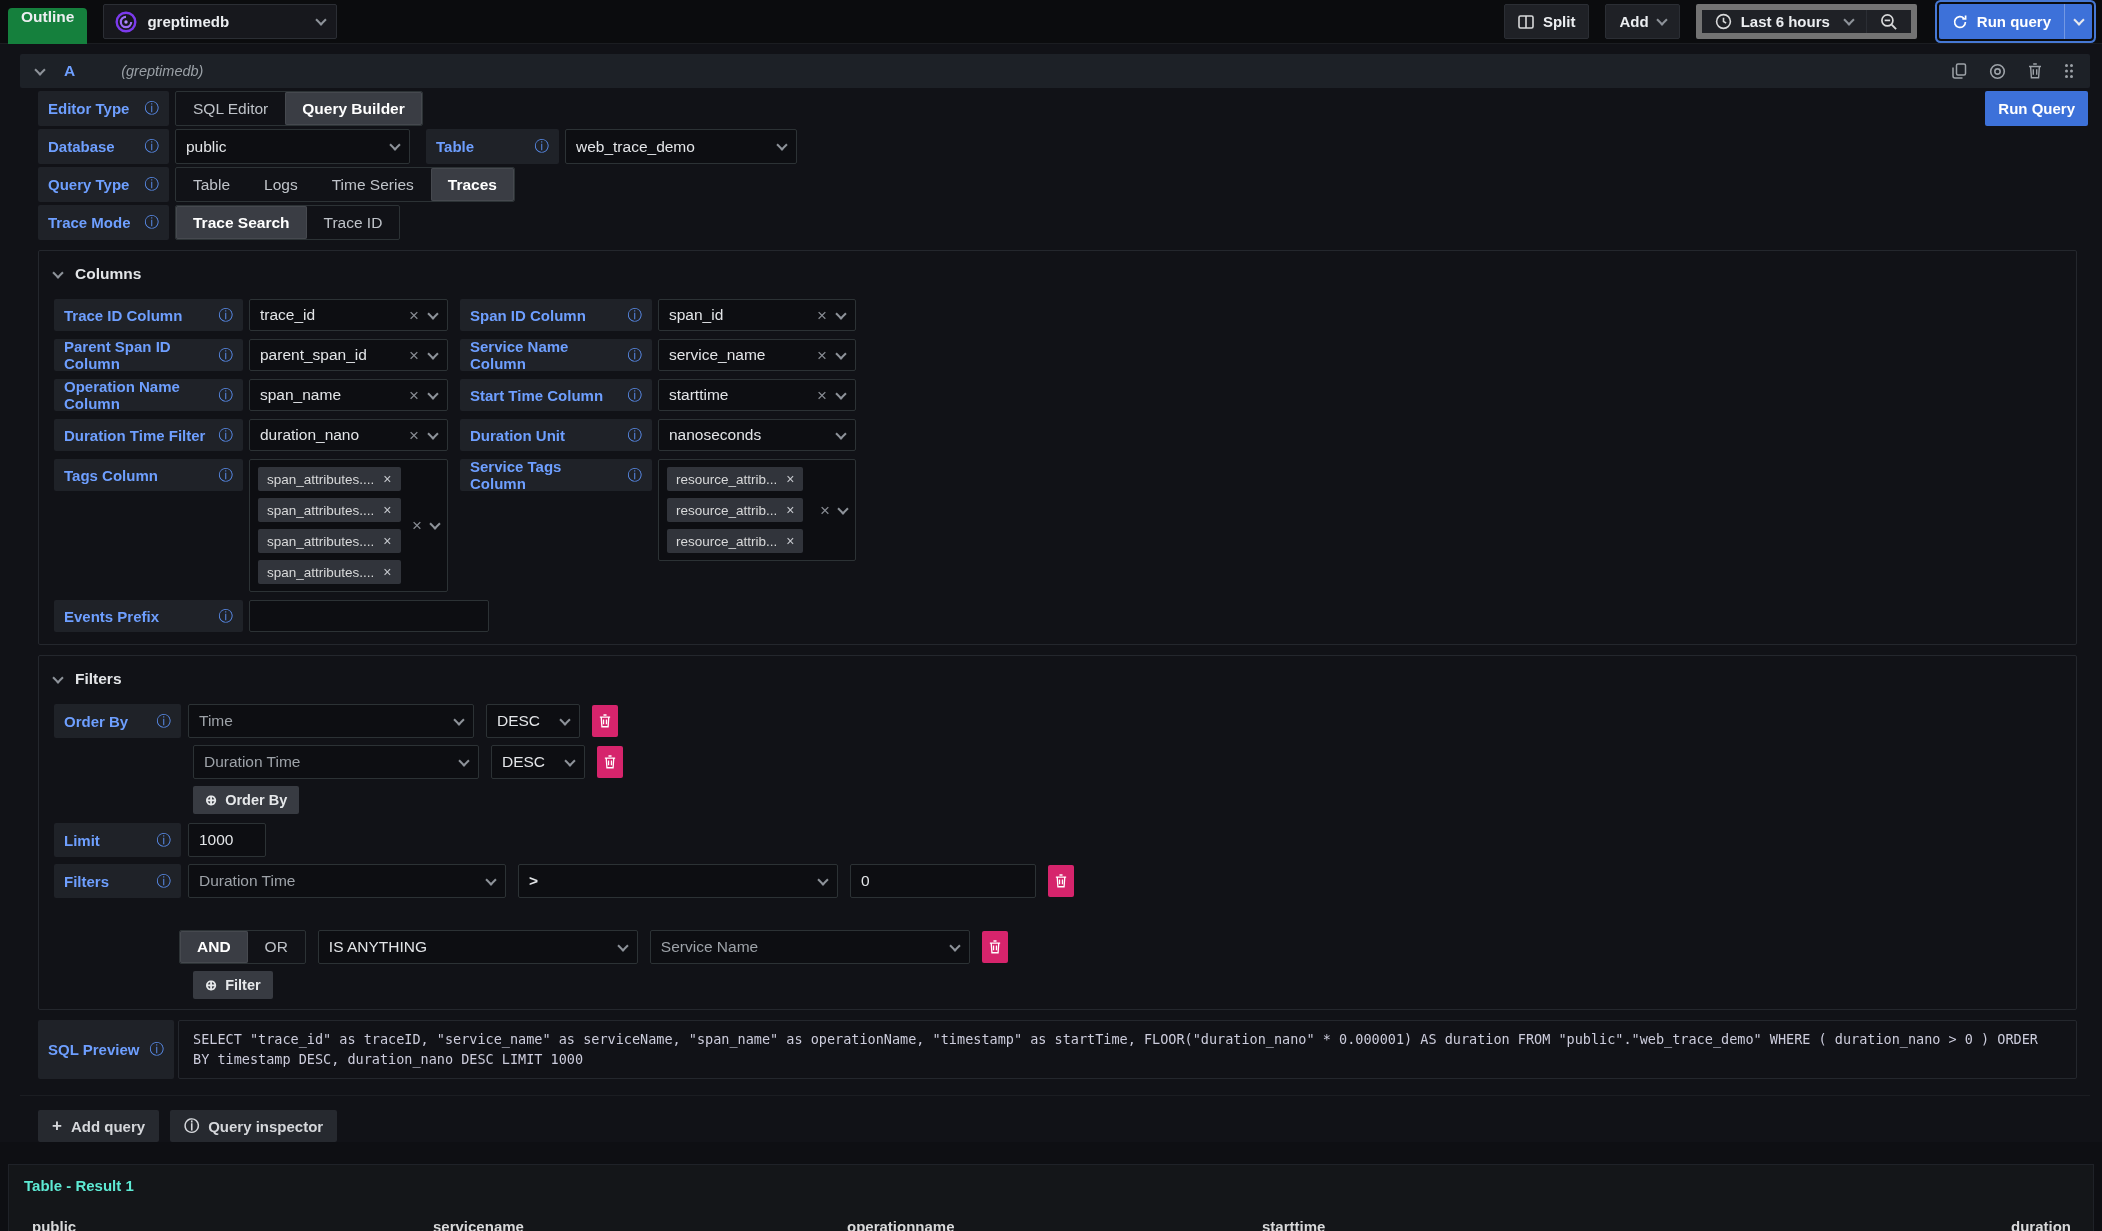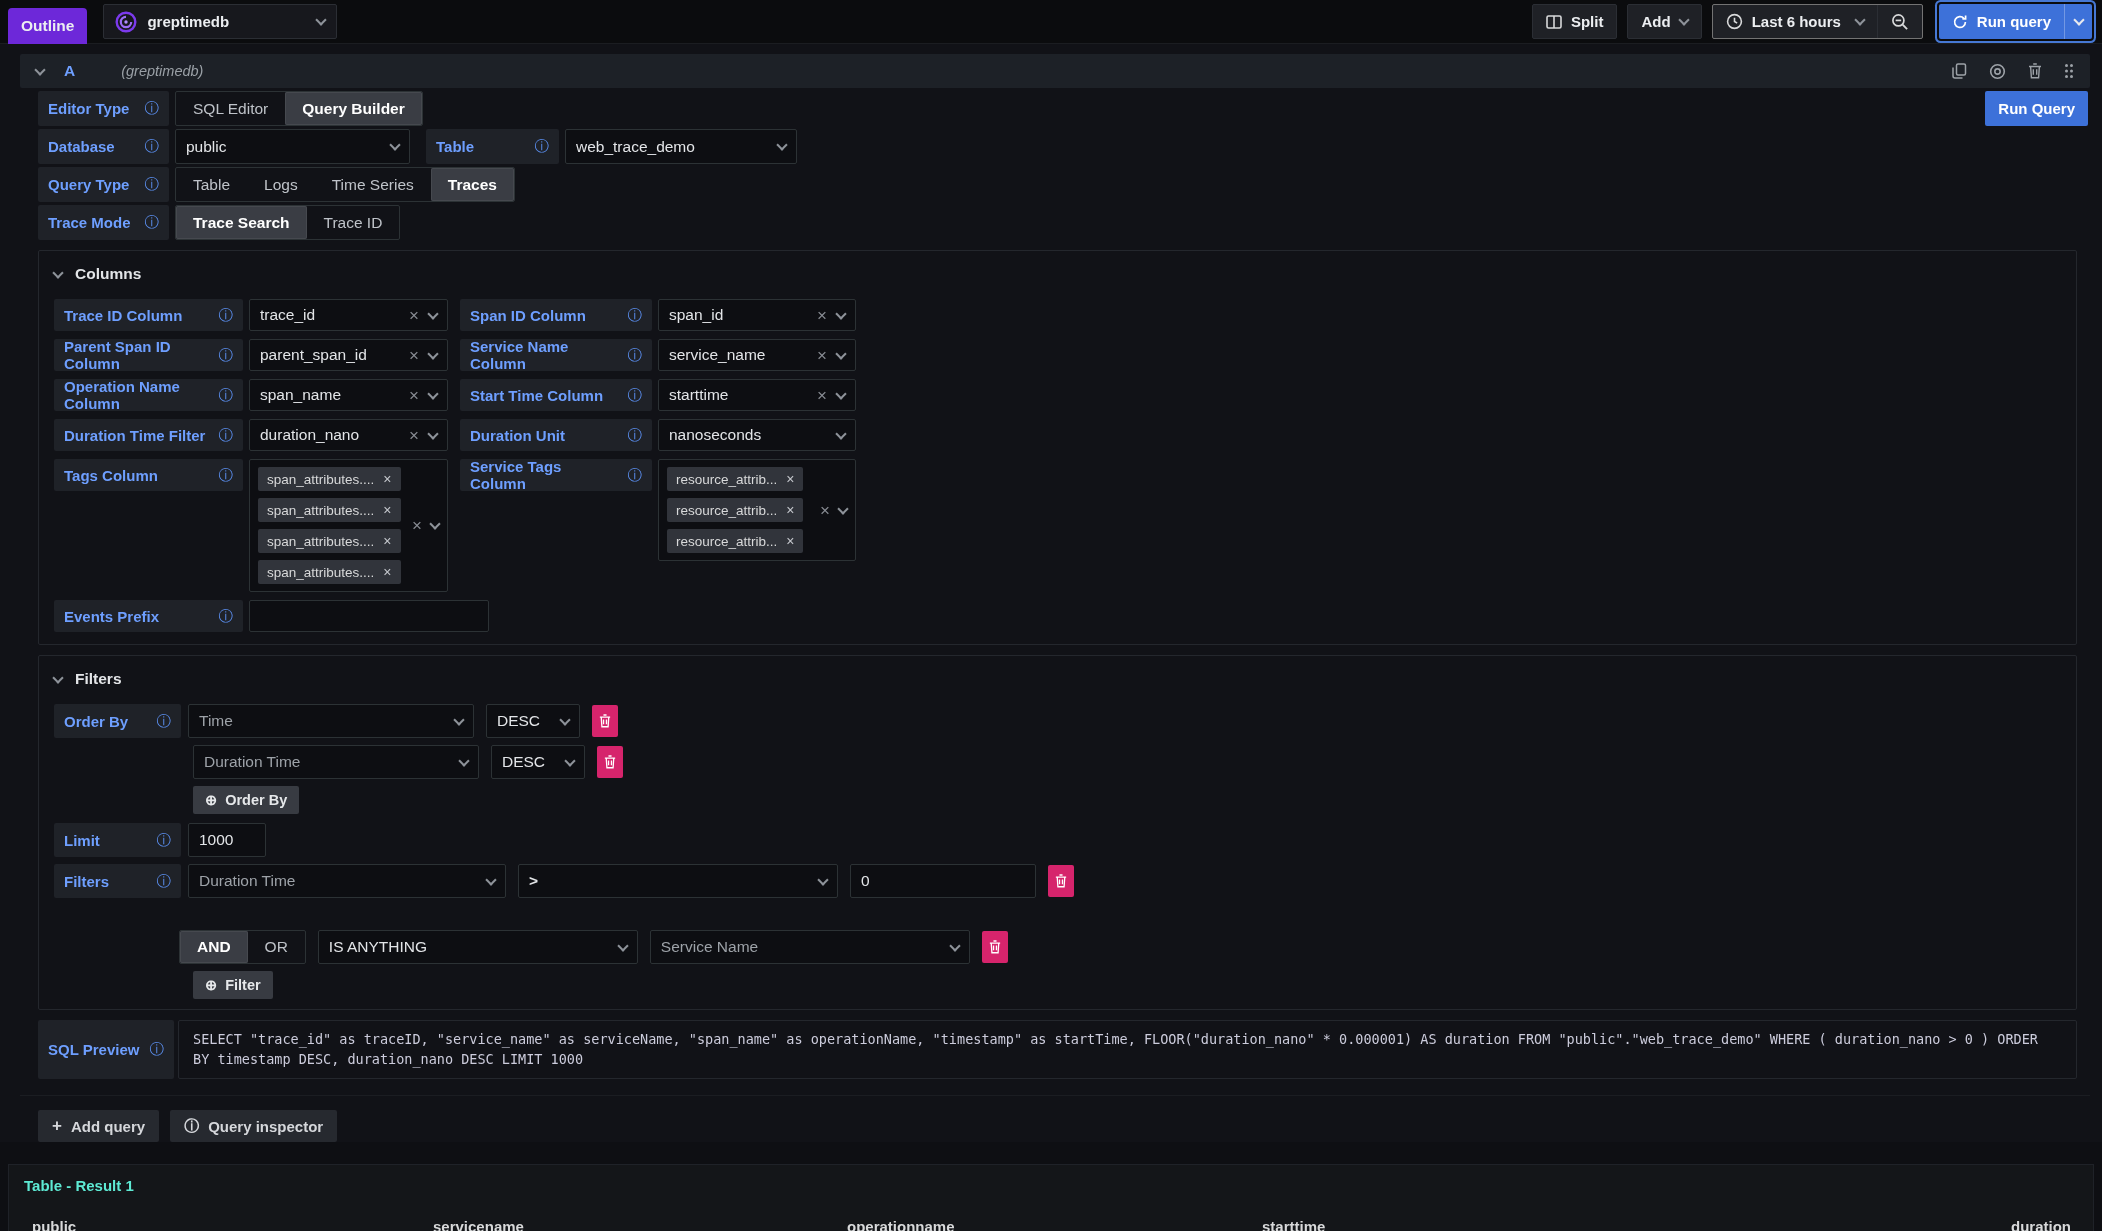--- a/index.html
+++ b/index.html
@@ -3,29 +3,29 @@
 <meta charset="utf-8">
 <style>
   *{box-sizing:border-box;}
   html,body{margin:0;padding:0;}
   body{width:2102px;height:1231px;background:#0e0f13;color:#d8d9da;
        font-family:"Liberation Sans",sans-serif;font-size:15px;overflow:hidden;position:relative;}
   [data-interactable="true"]{cursor:pointer;}
 
   
   .topbar{height:44px;background:#0b0c0e;display:flex;align-items:center;padding:0 10px 0 8px;border-bottom:1px solid #1b1d21;}
-  .outline-tab{height:36px;margin-top:8px;display:flex;align-items:center;padding:0 13px;background:#6d28d9;
+  .outline-tab{height:36px;margin-top:8px;display:flex;padding:0 13px;background:#15803d;
                border-radius:4px 4px 0 0;font-weight:700;font-size:15.5px;color:#eceef1;}
   .ds-picker{height:35px;width:234px;margin-left:16px;display:flex;align-items:center;gap:10px;
              background:#17181d;border:1px solid #2b2e34;border-radius:2px;padding:0 11px;}
   .ds-picker .name{flex:1;font-weight:600;color:#eceef1;}
-  .tb-right{margin-left:auto;display:flex;align-items:flex-end;gap:10px;}
+  .tb-right{margin-left:auto;display:flex;align-items:flex-end;gap:16px;}
   .tb-btn{height:35px;display:flex;align-items:center;gap:9px;background:#1f2126;border:1px solid #2b2e34;
           border-radius:2px;padding:0 13px;font-size:15px;font-weight:600;color:#eceef1;}
-  .tb-group{display:flex;align-items:stretch;background:#1f2126;border:1px solid #737373;border-radius:2px;height:35px;}
+  .tb-group{display:flex;align-items:stretch;background:#1f2126;border:6px solid #737373;border-radius:2px;height:35px;}
   .tb-seg{display:flex;align-items:center;gap:9px;padding:0 13px;font-weight:600;color:#eceef1;}
   .tb-seg+.tb-seg{border-left:1px solid #2b2e34;}
   .runq{display:flex;align-items:stretch;height:35px;background:#3d71d9;border-radius:2px;margin-left:6px;
         box-shadow:0 0 0 2px #0b0c0e,0 0 0 4px #4678d4;}
   .runq-main{display:flex;align-items:center;gap:9px;padding:0 13px;color:#fff;font-weight:600;}
   .runq-caret{width:28px;display:flex;align-items:center;justify-content:center;border-left:1px solid rgba(255,255,255,.28);}
 
   
   .chev{width:8px;height:8px;border-right:2px solid #8e939a;border-bottom:2px solid #8e939a;
         transform:rotate(45deg);display:inline-block;flex:none;margin-top:-3px;}

